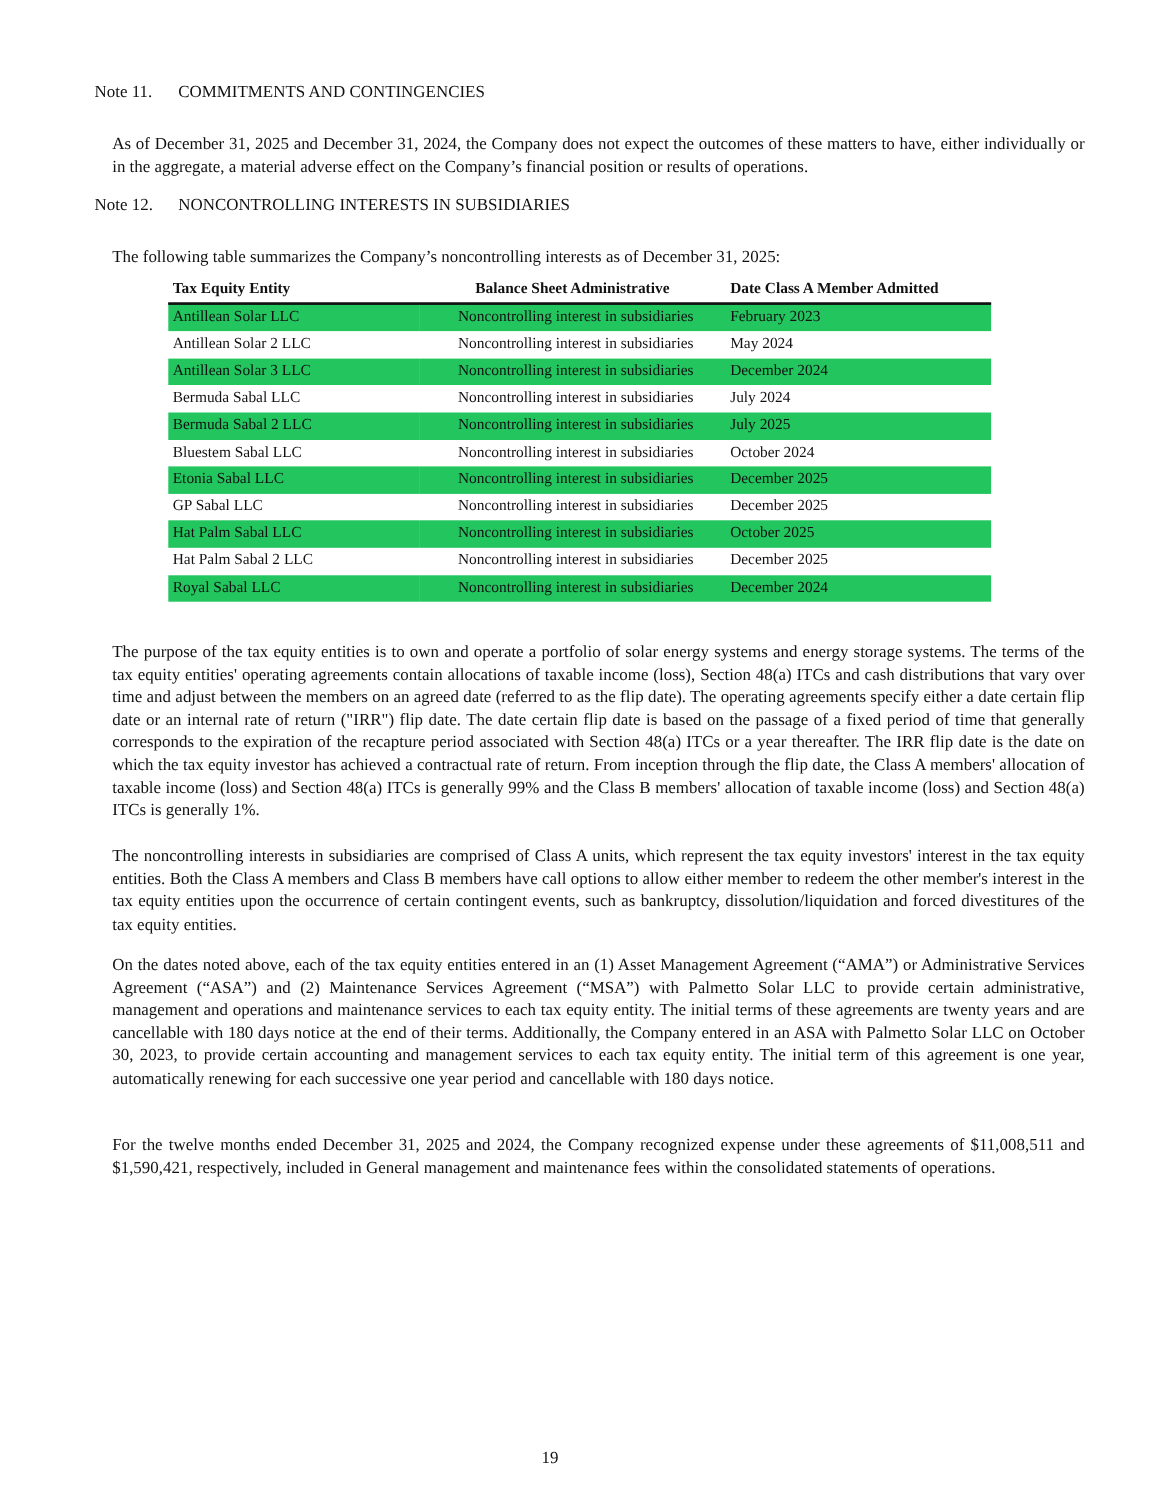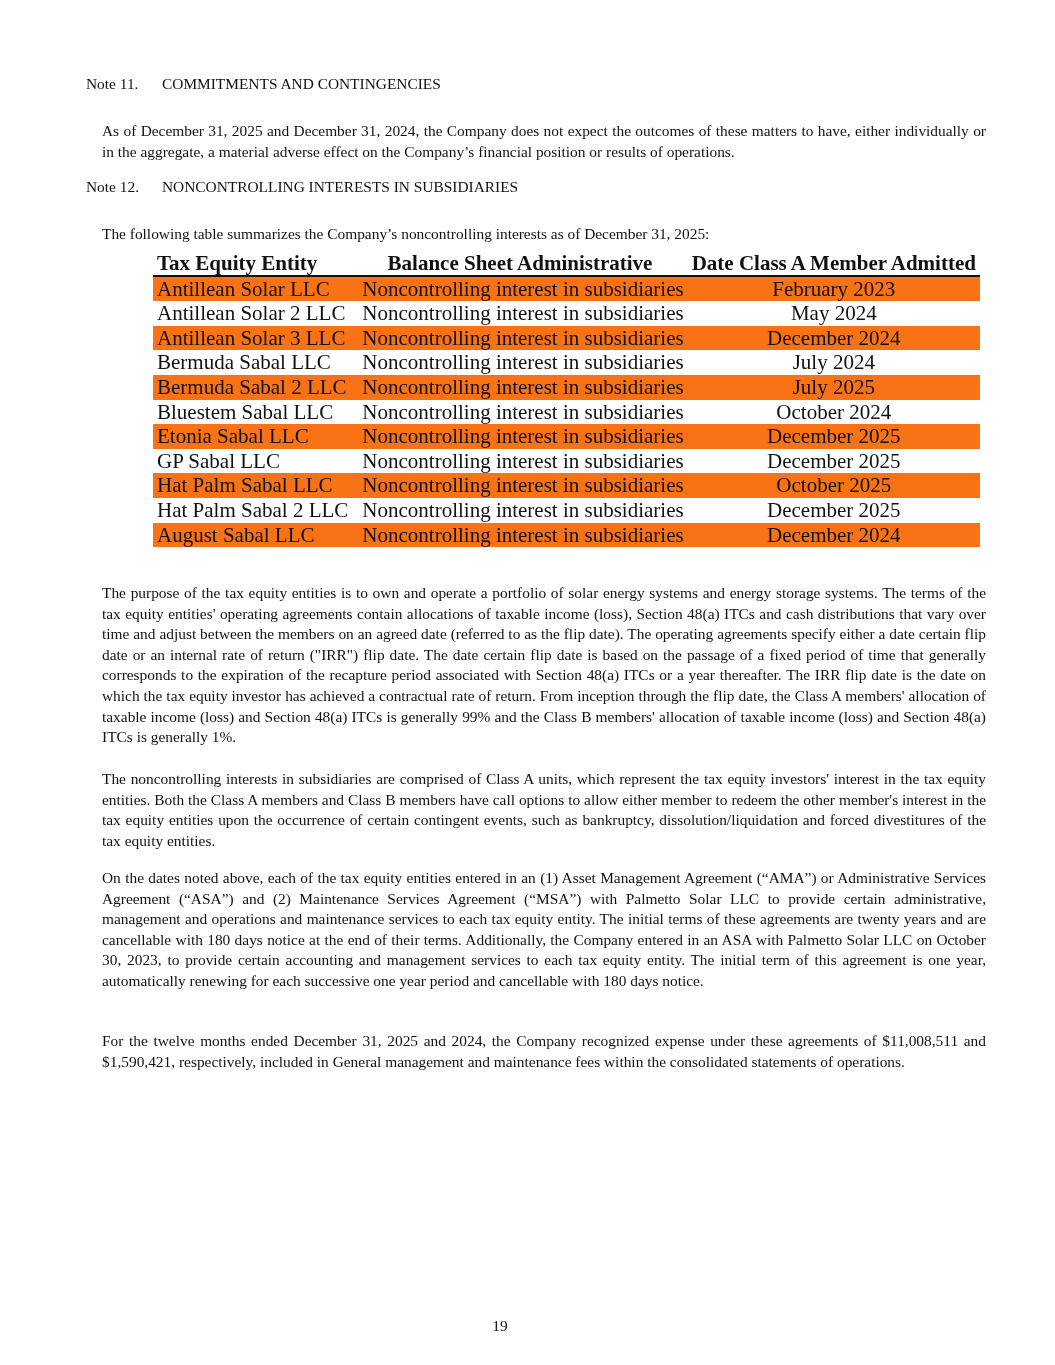--- a/index.html
+++ b/index.html
@@ -27,39 +27,39 @@
       text-align: justify;
       margin: 16px;
     }
     .para.last-left { text-align-last: left; }
     table.nci {
       position: absolute;
       left: 67px;
       top: 252px;
       width: 748px;
       border-collapse: collapse;
-      font-size: 21px;
+      font-size: 14px;
     }
     table.nci th {
       font-weight: bold;
       padding: 1px 4px 1px 4px;
       height: 20px;
       border-bottom: 2px solid #111;
       white-space: nowrap;
     }
     table.nci td {
       padding: 0 4px;
       height: 24.6px;
       white-space: nowrap;
     }
     table.nci th.c1, table.nci td.c1 { text-align: left; width: 220px; }
     table.nci th.c2 { text-align: center; }
-    table.nci td.c2 { text-align: right; padding-left: 10px; }
-    table.nci th.c3, table.nci td.c3 { text-align: center; }
-    table.nci tr.shade td { background: #f97316; }
+    table.nci td.c2 { text-align: center; padding-left: 10px; }
+    table.nci th.c3, table.nci td.c3 { text-align: left; }
+    table.nci tr.shade td { background: #22c55e; }
     .pagenum {
       position: absolute;
       left: 0; width: 1000px;
       top: 1316px;
       text-align: center;
     }
   </style>
 </head>
 <body>
 
@@ -128,21 +128,21 @@
           <td class="c1">Hat Palm Sabal LLC</td>
           <td class="c2">Noncontrolling interest in subsidiaries</td>
           <td class="c3">October 2025</td>
         </tr>
         <tr>
           <td class="c1">Hat Palm Sabal 2 LLC</td>
           <td class="c2">Noncontrolling interest in subsidiaries</td>
           <td class="c3">December 2025</td>
         </tr>
         <tr class="shade">
-          <td class="c1">August Sabal LLC</td>
+          <td class="c1">Royal Sabal LLC</td>
           <td class="c2">Noncontrolling interest in subsidiaries</td>
           <td class="c3">December 2024</td>
         </tr>
       </tbody>
   </table>
 
   <p class="para" style="top:567px;">The purpose of the tax equity entities is to own and operate a portfolio of solar energy systems and energy storage systems. The terms of the tax equity entities' operating agreements contain allocations of taxable income (loss), Section 48(a) ITCs and cash distributions that vary over time and adjust between the members on an agreed date (referred to as the flip date). The operating agreements specify either a date certain flip date or an internal rate of return ("IRR") flip date. The date certain flip date is based on the passage of a fixed period of time that generally corresponds to the expiration of the recapture period associated with Section 48(a) ITCs or a year thereafter. The IRR flip date is the date on which the tax equity investor has achieved a contractual rate of return. From inception through the flip date, the Class A members' allocation of taxable income (loss) and Section 48(a) ITCs is generally 99% and the Class B members' allocation of taxable income (loss) and Section 48(a) ITCs is generally 1%.</p>
   <p class="para last-left" style="top:753px;">The noncontrolling interests in subsidiaries are comprised of Class A units, which represent the tax equity investors' interest in the tax equity entities. Both the Class A members and Class B members have call options to allow either member to redeem the other member's interest in the tax equity entities upon the occurrence of certain contingent events, such as bankruptcy, dissolution/liquidation and forced divestitures of the tax equity entities.</p>
   <p class="para last-left" style="top:852px;">On the dates noted above, each of the tax equity entities entered in an (1) Asset Management Agreement (“AMA”) or Administrative Services Agreement (“ASA”) and (2) Maintenance Services Agreement (“MSA”) with Palmetto Solar LLC to provide certain administrative, management and operations and maintenance services to each tax equity entity. The initial terms of these agreements are twenty years and are cancellable with 180 days notice at the end of their terms. Additionally, the Company entered in an ASA with Palmetto Solar LLC on October 30, 2023, to provide certain accounting and management services to each tax equity entity. The initial term of this agreement is one year, automatically renewing for each successive one year period and cancellable with 180 days notice.</p>
   <p class="para last-left" style="top:1015px;">For the twelve months ended December 31, 2025 and 2024, the Company recognized expense under these agreements of $11,008,511 and $1,590,421, respectively, included in General management and maintenance fees within the consolidated statements of operations.</p>

